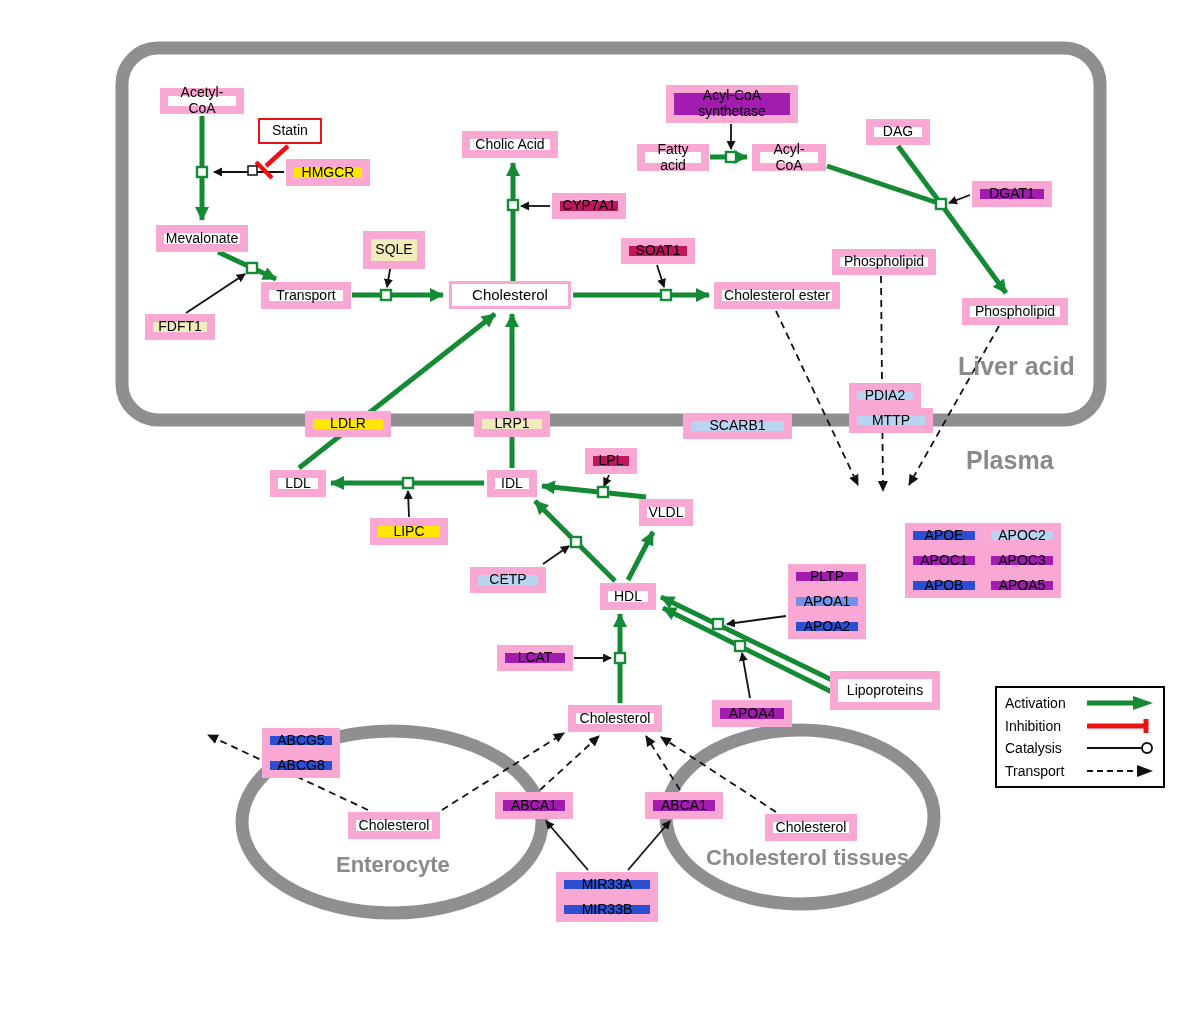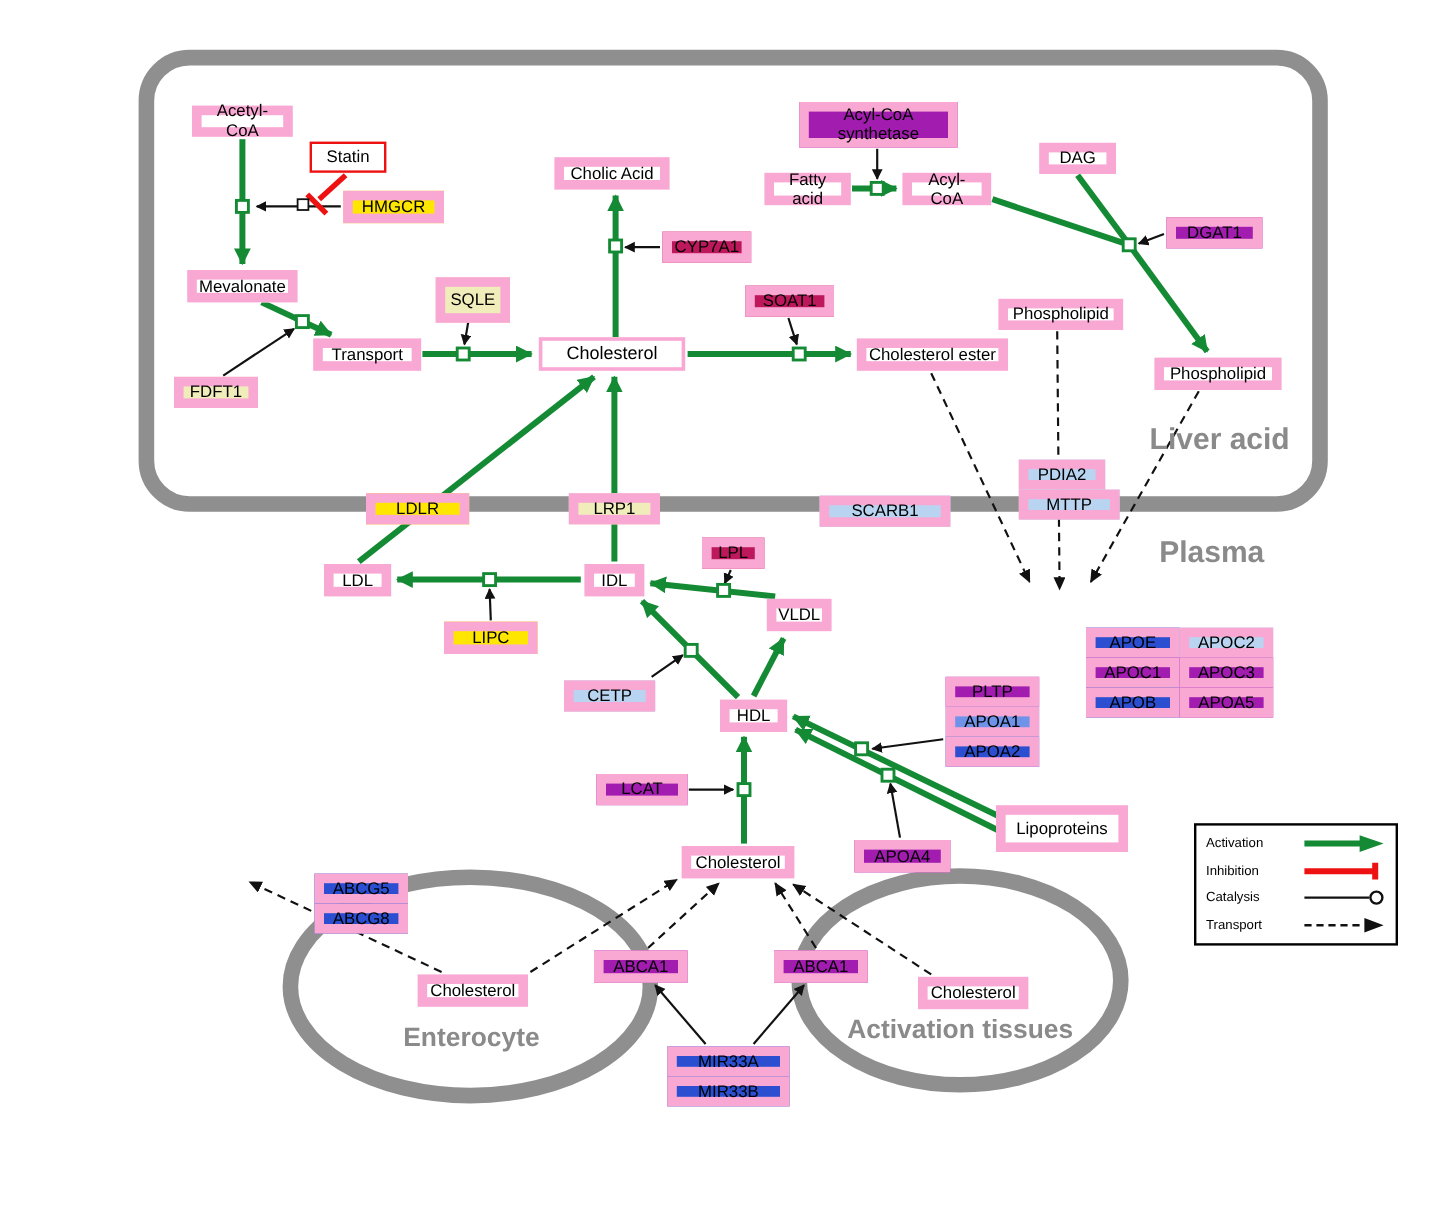--- a/index.html
+++ b/index.html
@@ -16,21 +16,21 @@
   .lblue1{background:#be185d;}
   .lblue2{background:#b9d4f1;}
   .mblue{background:#a21caf;}
   .blue3{background:#6e93e8;}
   .dblue{background:#2b4fd0;}
   .comp-label{position:absolute;color:#8a8a8a;font-weight:bold;z-index:2;white-space:nowrap;}
   .legend{position:absolute;left:995px;top:686px;width:170px;height:102px;border:2px solid #000;
           background:#fff;z-index:3;box-sizing:border-box;padding:6px 8px;display:flex;
           flex-direction:column;justify-content:space-between;}
   .legend-row{display:flex;align-items:center;justify-content:space-between;height:18px;}
-  .legend-row span{font-size:11px;color:#000;}
+  .legend-row span{font-size:14px;color:#000;}
 </style>
 </head>
 <body>
 
 <div class="canvas">
 
   <svg class="layer" width="1200" height="1013" viewBox="0 0 1200 1013">
     <defs>
       <marker id="mG" markerUnits="userSpaceOnUse" markerWidth="18" markerHeight="16" refX="13" refY="7" orient="auto">
         <path d="M0,0 L14,7 L0,14 Z" fill="#148a35"></path>
@@ -184,21 +184,21 @@
 
   <div class="node mblue" style="left:645px;top:792px;width:78px;height:27px">ABCA1</div>
   <div class="node" style="left:765px;top:814px;width:92px;height:27px">Cholesterol</div>
 
   <div class="node dblue" style="left:556px;top:872px;width:102px;height:25px">MIR33A</div>
   <div class="node dblue" style="left:556px;top:897px;width:102px;height:25px">MIR33B</div>
 
   <div class="comp-label" style="left:958px;top:352px;font-size:25px">Liver acid</div>
   <div class="comp-label" style="left:966px;top:446px;font-size:25px">Plasma</div>
   <div class="comp-label" style="left:336px;top:852px;font-size:22px">Enterocyte</div>
-  <div class="comp-label" style="left:706px;top:845px;font-size:22px">Activation tissues</div>
+  <div class="comp-label" style="left:706px;top:845px;font-size:22px">Cholesterol tissues</div>
 
   <div class="legend">
     <div class="legend-row">
       <span>Activation</span>
       <svg width="70" height="16">
         <line x1="2" y1="8" x2="50" y2="8" stroke="#148a35" stroke-width="5"></line>
         <path d="M48,1 L68,8 L48,15 Z" fill="#148a35"></path>
       </svg>
     </div>
     <div class="legend-row">

